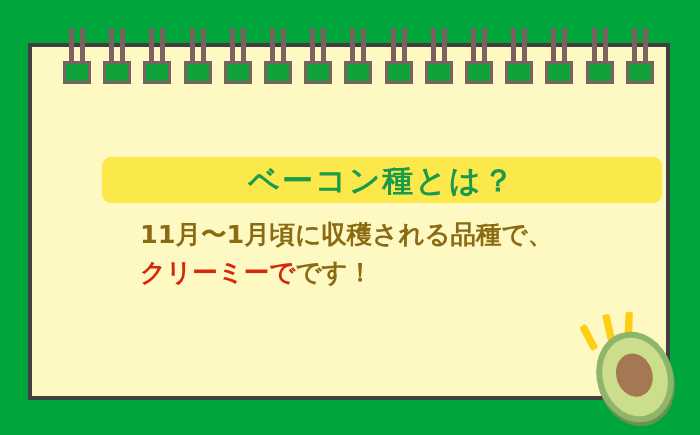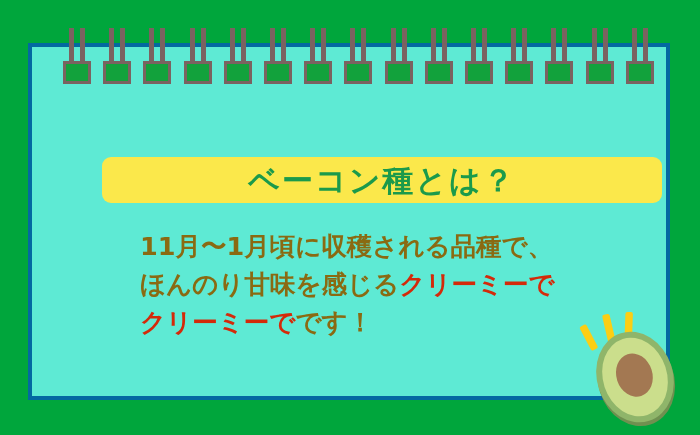--- a/index.html
+++ b/index.html
@@ -22,22 +22,22 @@
   }
 
   
   #card {
     position: absolute;
     left: 28px;
     top: 43px;
     width: 642px;
     height: 357px;
     box-sizing: border-box;
-    background: #5eead4;
-    border: 4px solid #0369a1;
+    background: #fef9c3;
+    border: 4px solid #404040;
   }
 
   
   #spiral {
     position: absolute;
     left: 0;
     top: 0;
     width: 700px;
     height: 100px;
     pointer-events: none;
@@ -87,21 +87,21 @@
     font-weight: bold;
     letter-spacing: 2px;
     line-height: 1;
     white-space: nowrap;
   }
 
   
   #body-copy {
     position: absolute;
     left: 108px;
-    top: 180px;
+    top: 168px;
     width: 470px;
     color: #8A6A12;
     font-size: 25.5px;
     font-weight: bold;
     line-height: 38px;
     letter-spacing: 0px;
   }
   #body-copy .line { white-space: nowrap; }
   #body-copy .hl { color: #D42A0A; }
 
@@ -120,21 +120,20 @@
 <div id="stage">
 
   <div id="card">
 
     <div id="title-banner">
       <span id="title-text">ベーコン種とは？</span>
     </div>
 
     <div id="body-copy">
         <div class="line"><span>11月〜1月頃に収穫される品種で、</span></div>
-        <div class="line"><span>ほんのり甘味を感じる</span><span class="hl">クリーミーで</span></div>
         <div class="line"><span class="hl">クリーミーで</span><span>です！</span></div>
       </div>
 
     <div id="avocado">
       <svg viewBox="0 0 125 125" width="125" height="125" aria-hidden="true">
         <g>
           <rect x="18" y="22" width="7.5" height="27" rx="2" fill="#FCCE14" transform="rotate(-28 21.75 35.5)"></rect>
           <rect x="38" y="12" width="7.5" height="28" rx="2" fill="#FCCE14" transform="rotate(-13 41.75 26)"></rect>
           <rect x="58" y="10" width="7.5" height="26" rx="2" fill="#FCCE14" transform="rotate(2 61.75 23)"></rect>
         </g>

